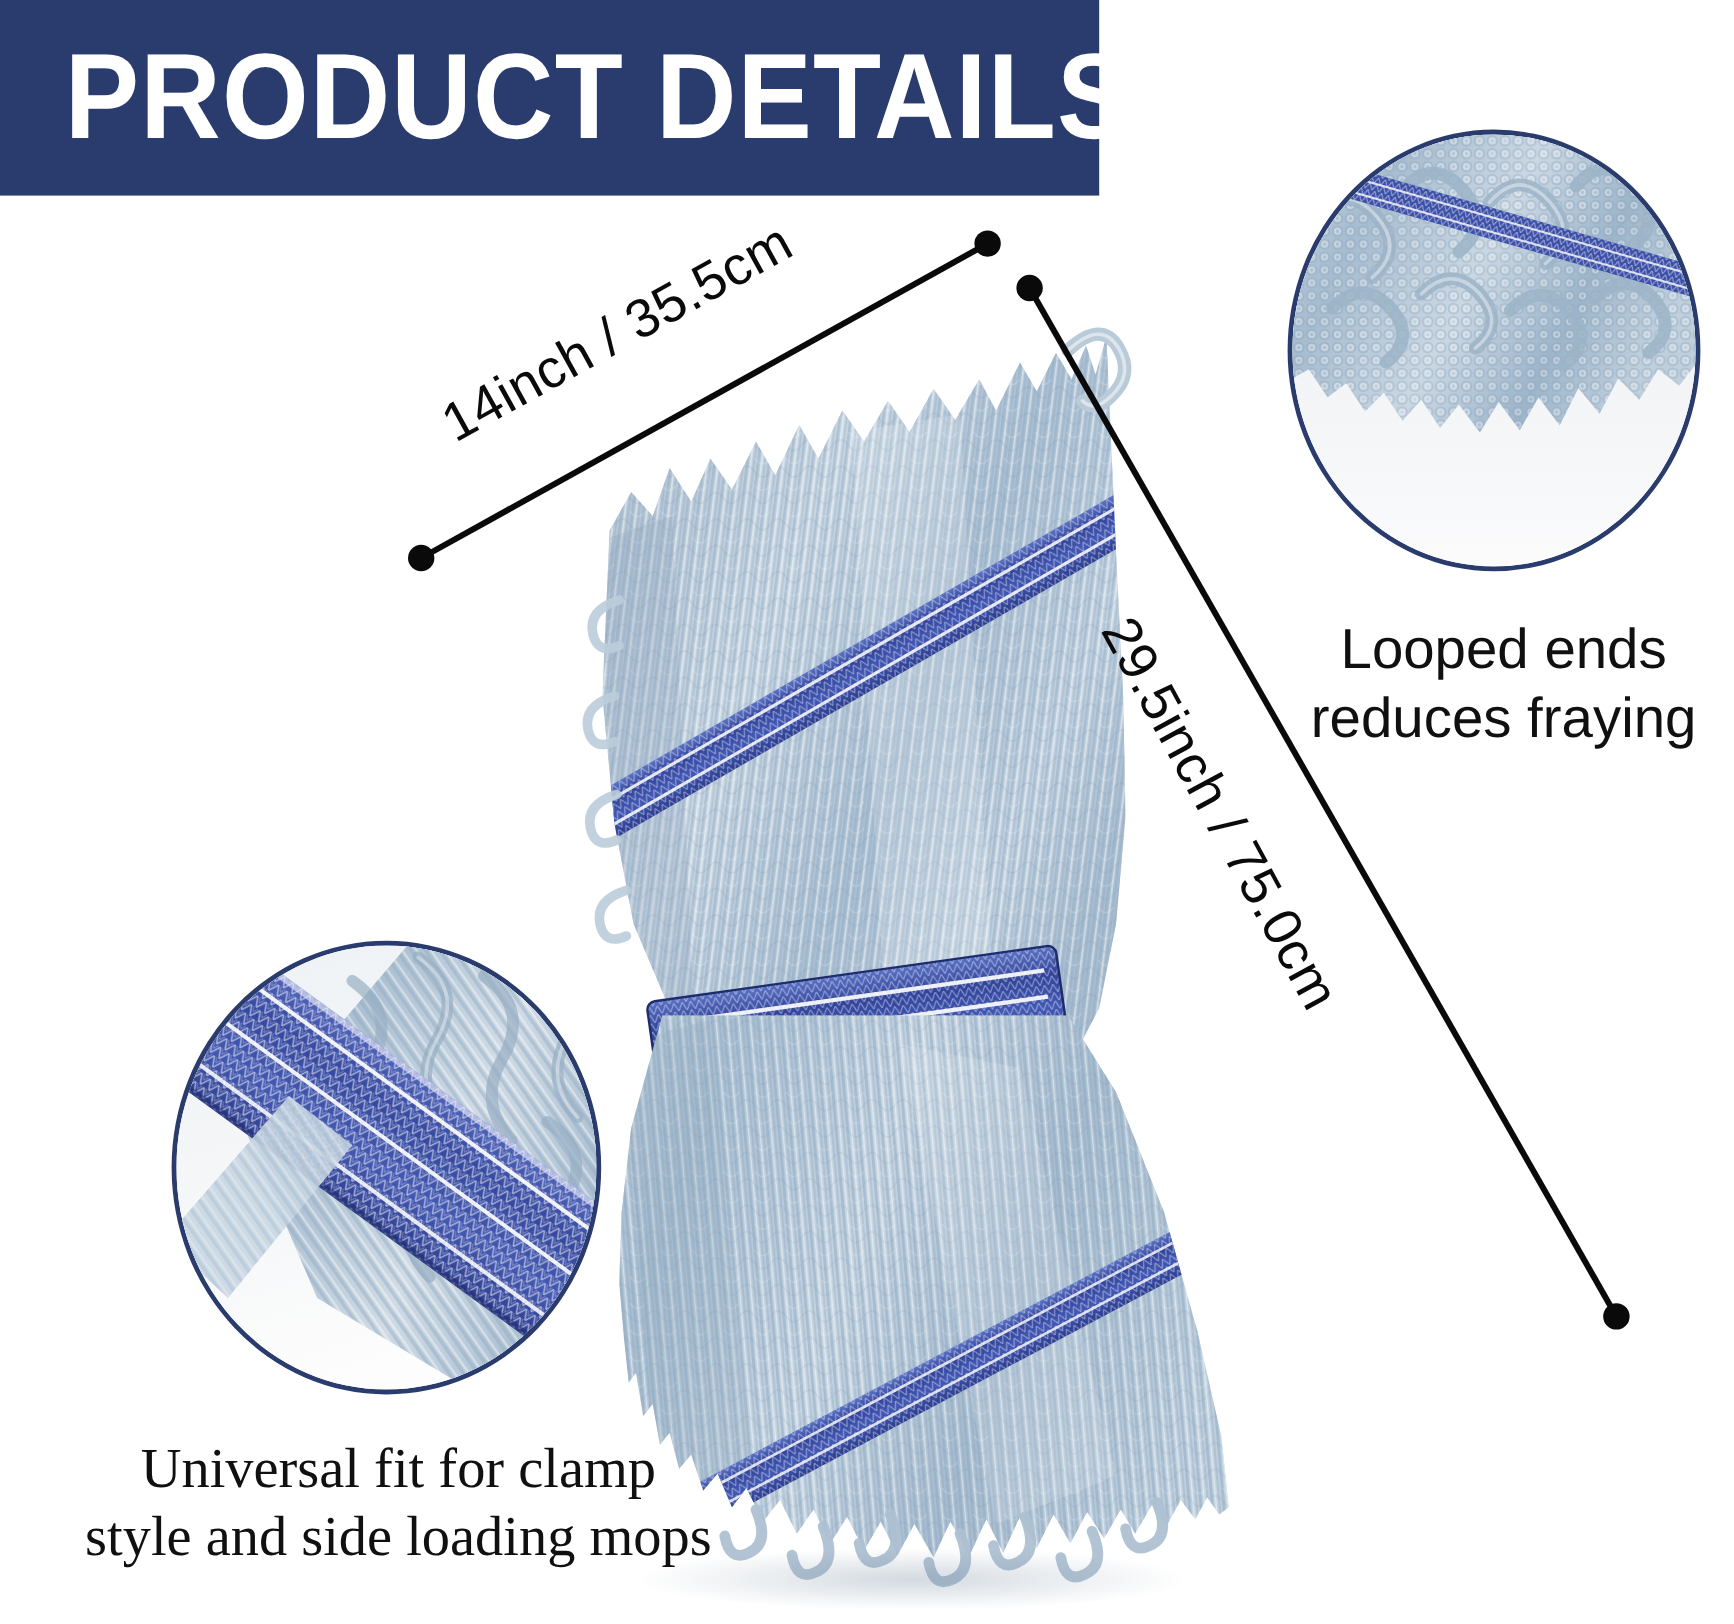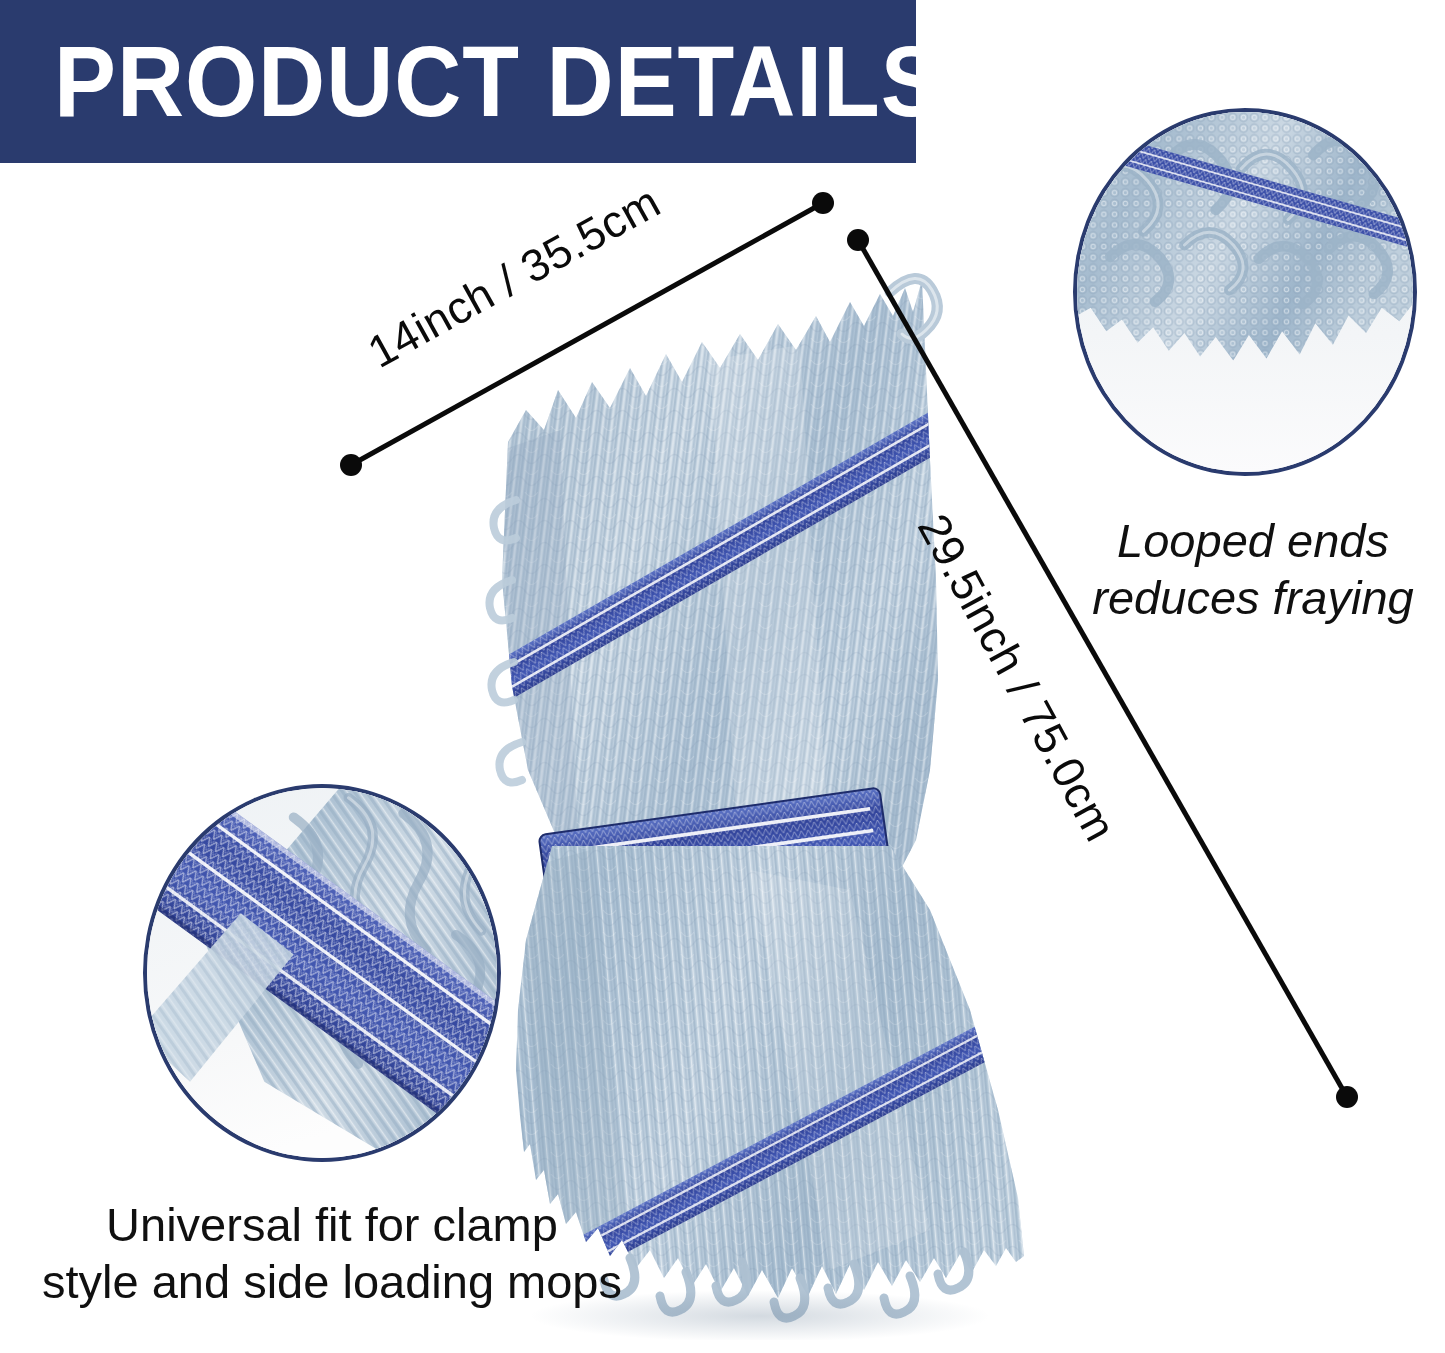--- a/index.html
+++ b/index.html
@@ -111,26 +111,26 @@
     font-size: 47px;
     color: #101010;
     line-height: 1.22;
     text-align: center;
     white-space: pre-line;
   }
   #caption-looped-ends {
     left: 1079px;
     top: 512px;
     width: 348px;
-    font-style: italic;
   }
   #caption-universal-fit {
     left: 18px;
     top: 1196px;
     width: 628px;
+    font-family: Liberation Serif, serif;
   }
 </style>
 </head>
 <body>
 
 <div id="canvas">
 
   <div id="header-banner">
     <div id="header-title">PRODUCT DETAILS</div>
   </div>

